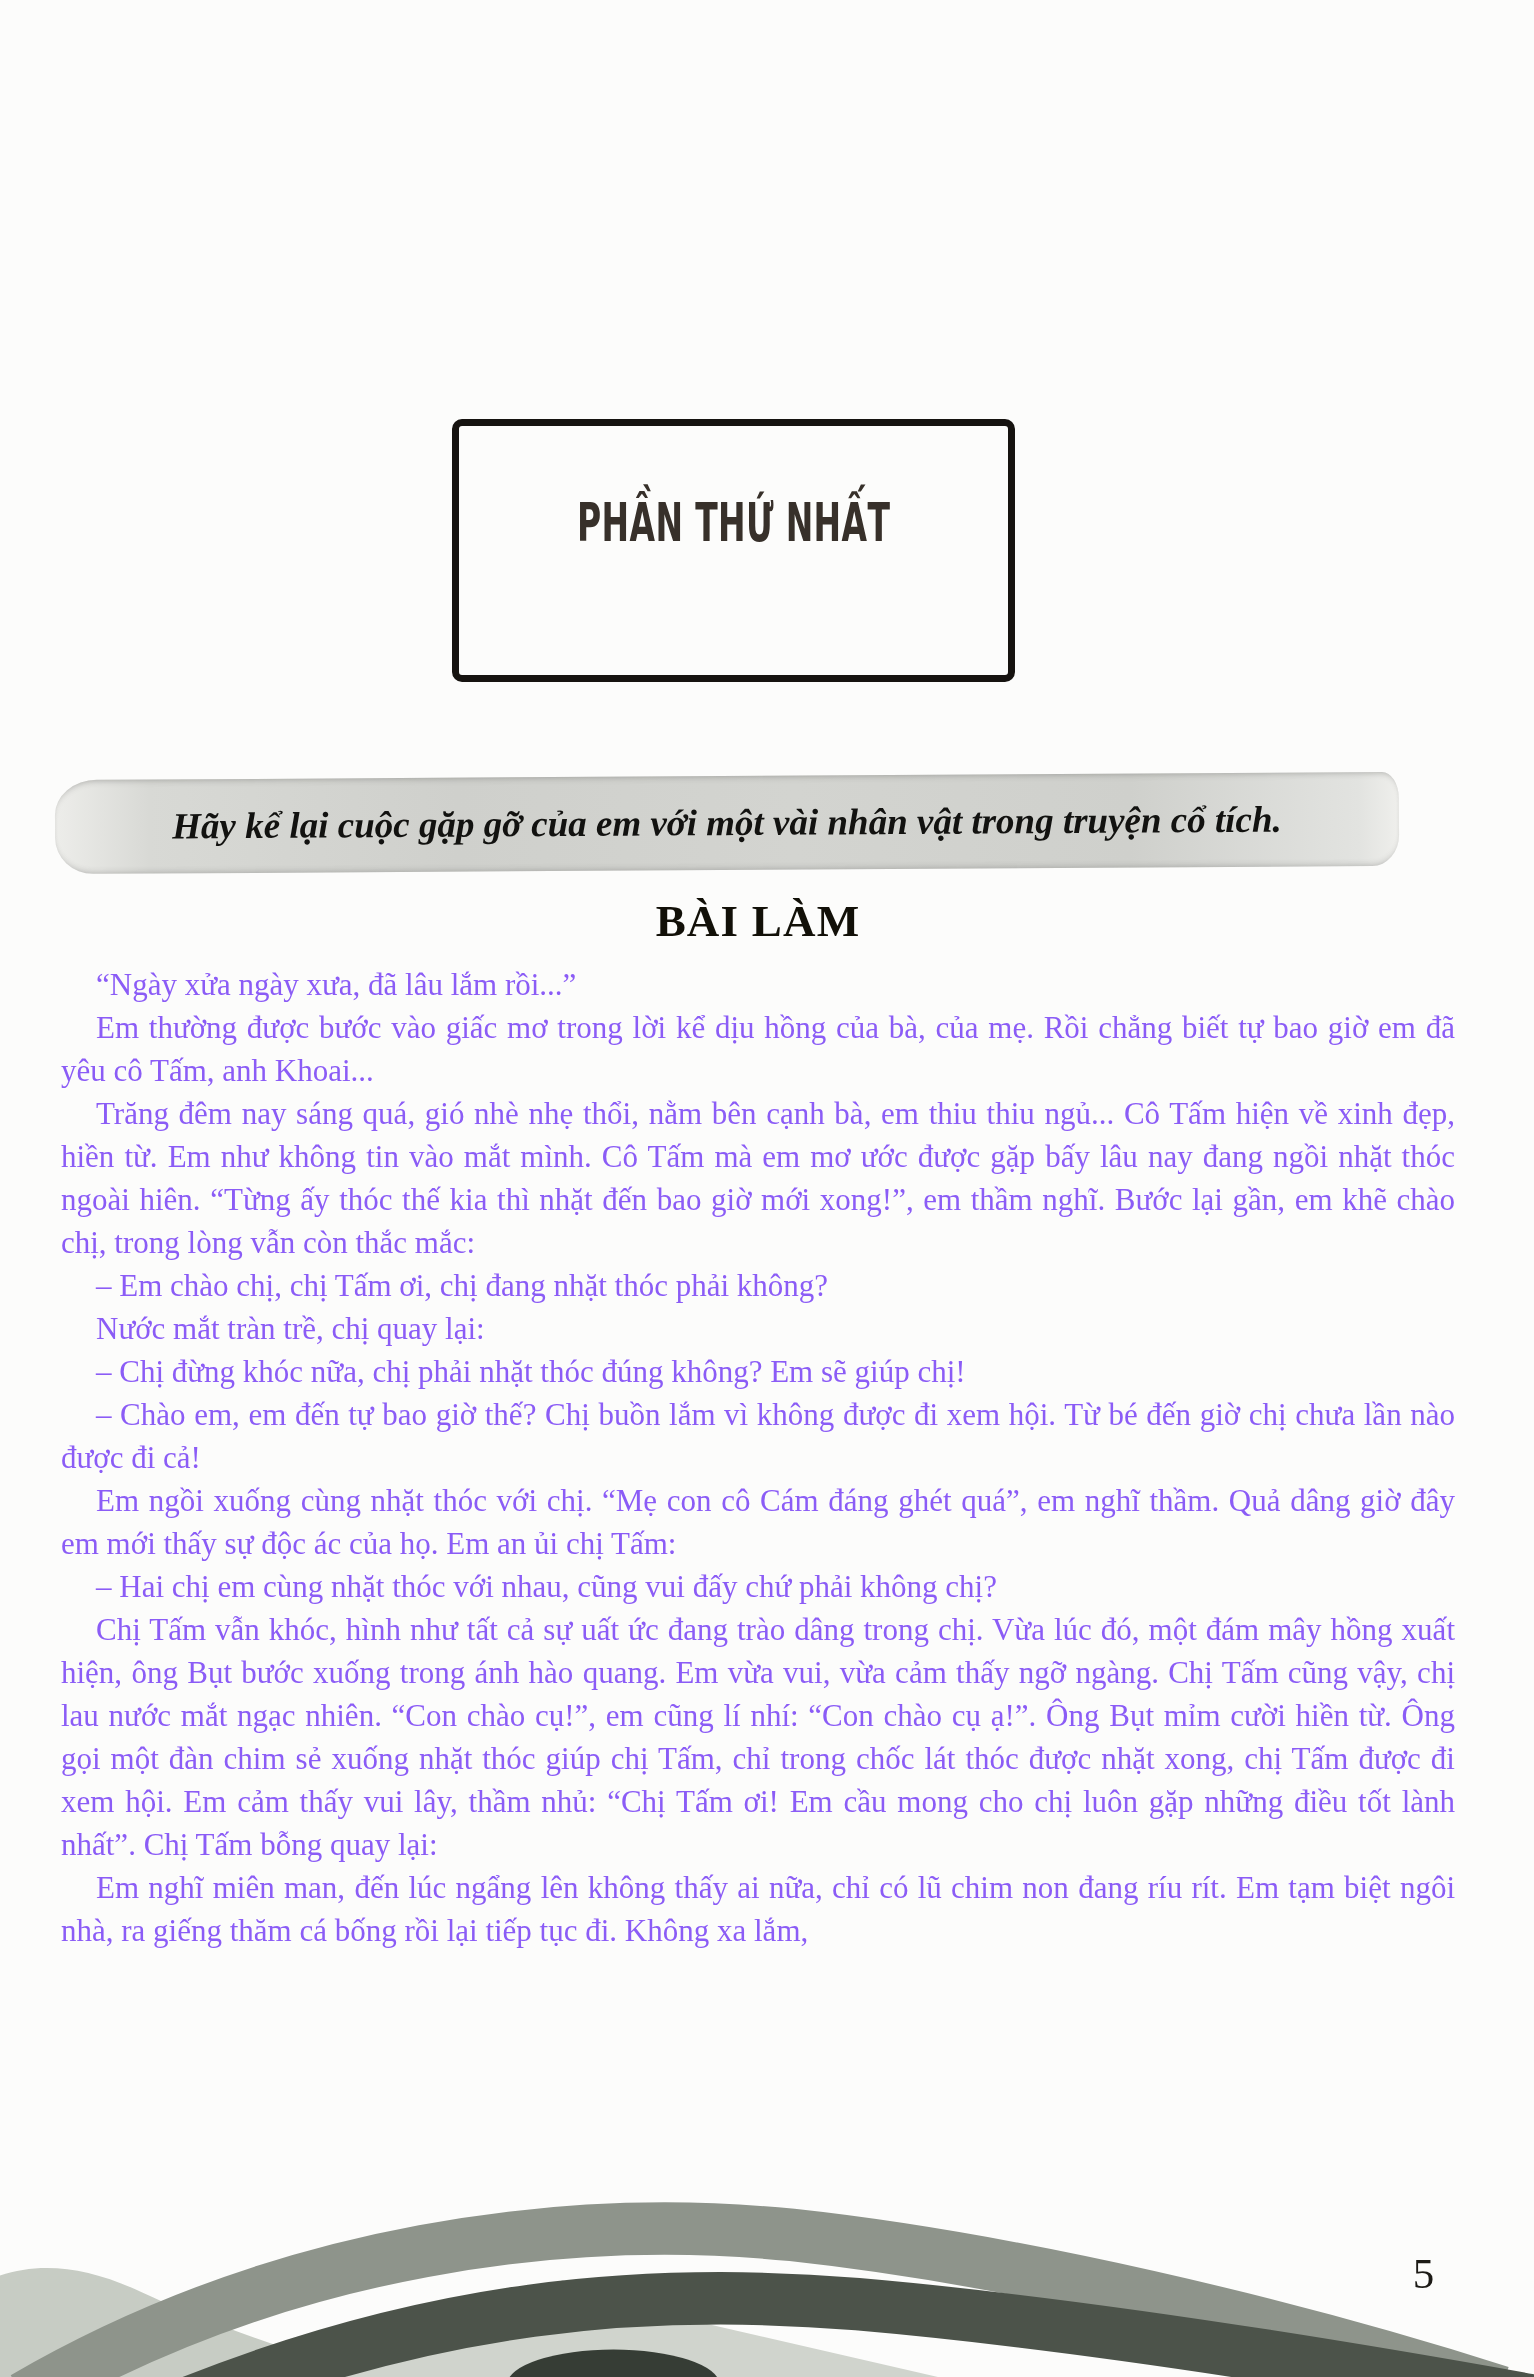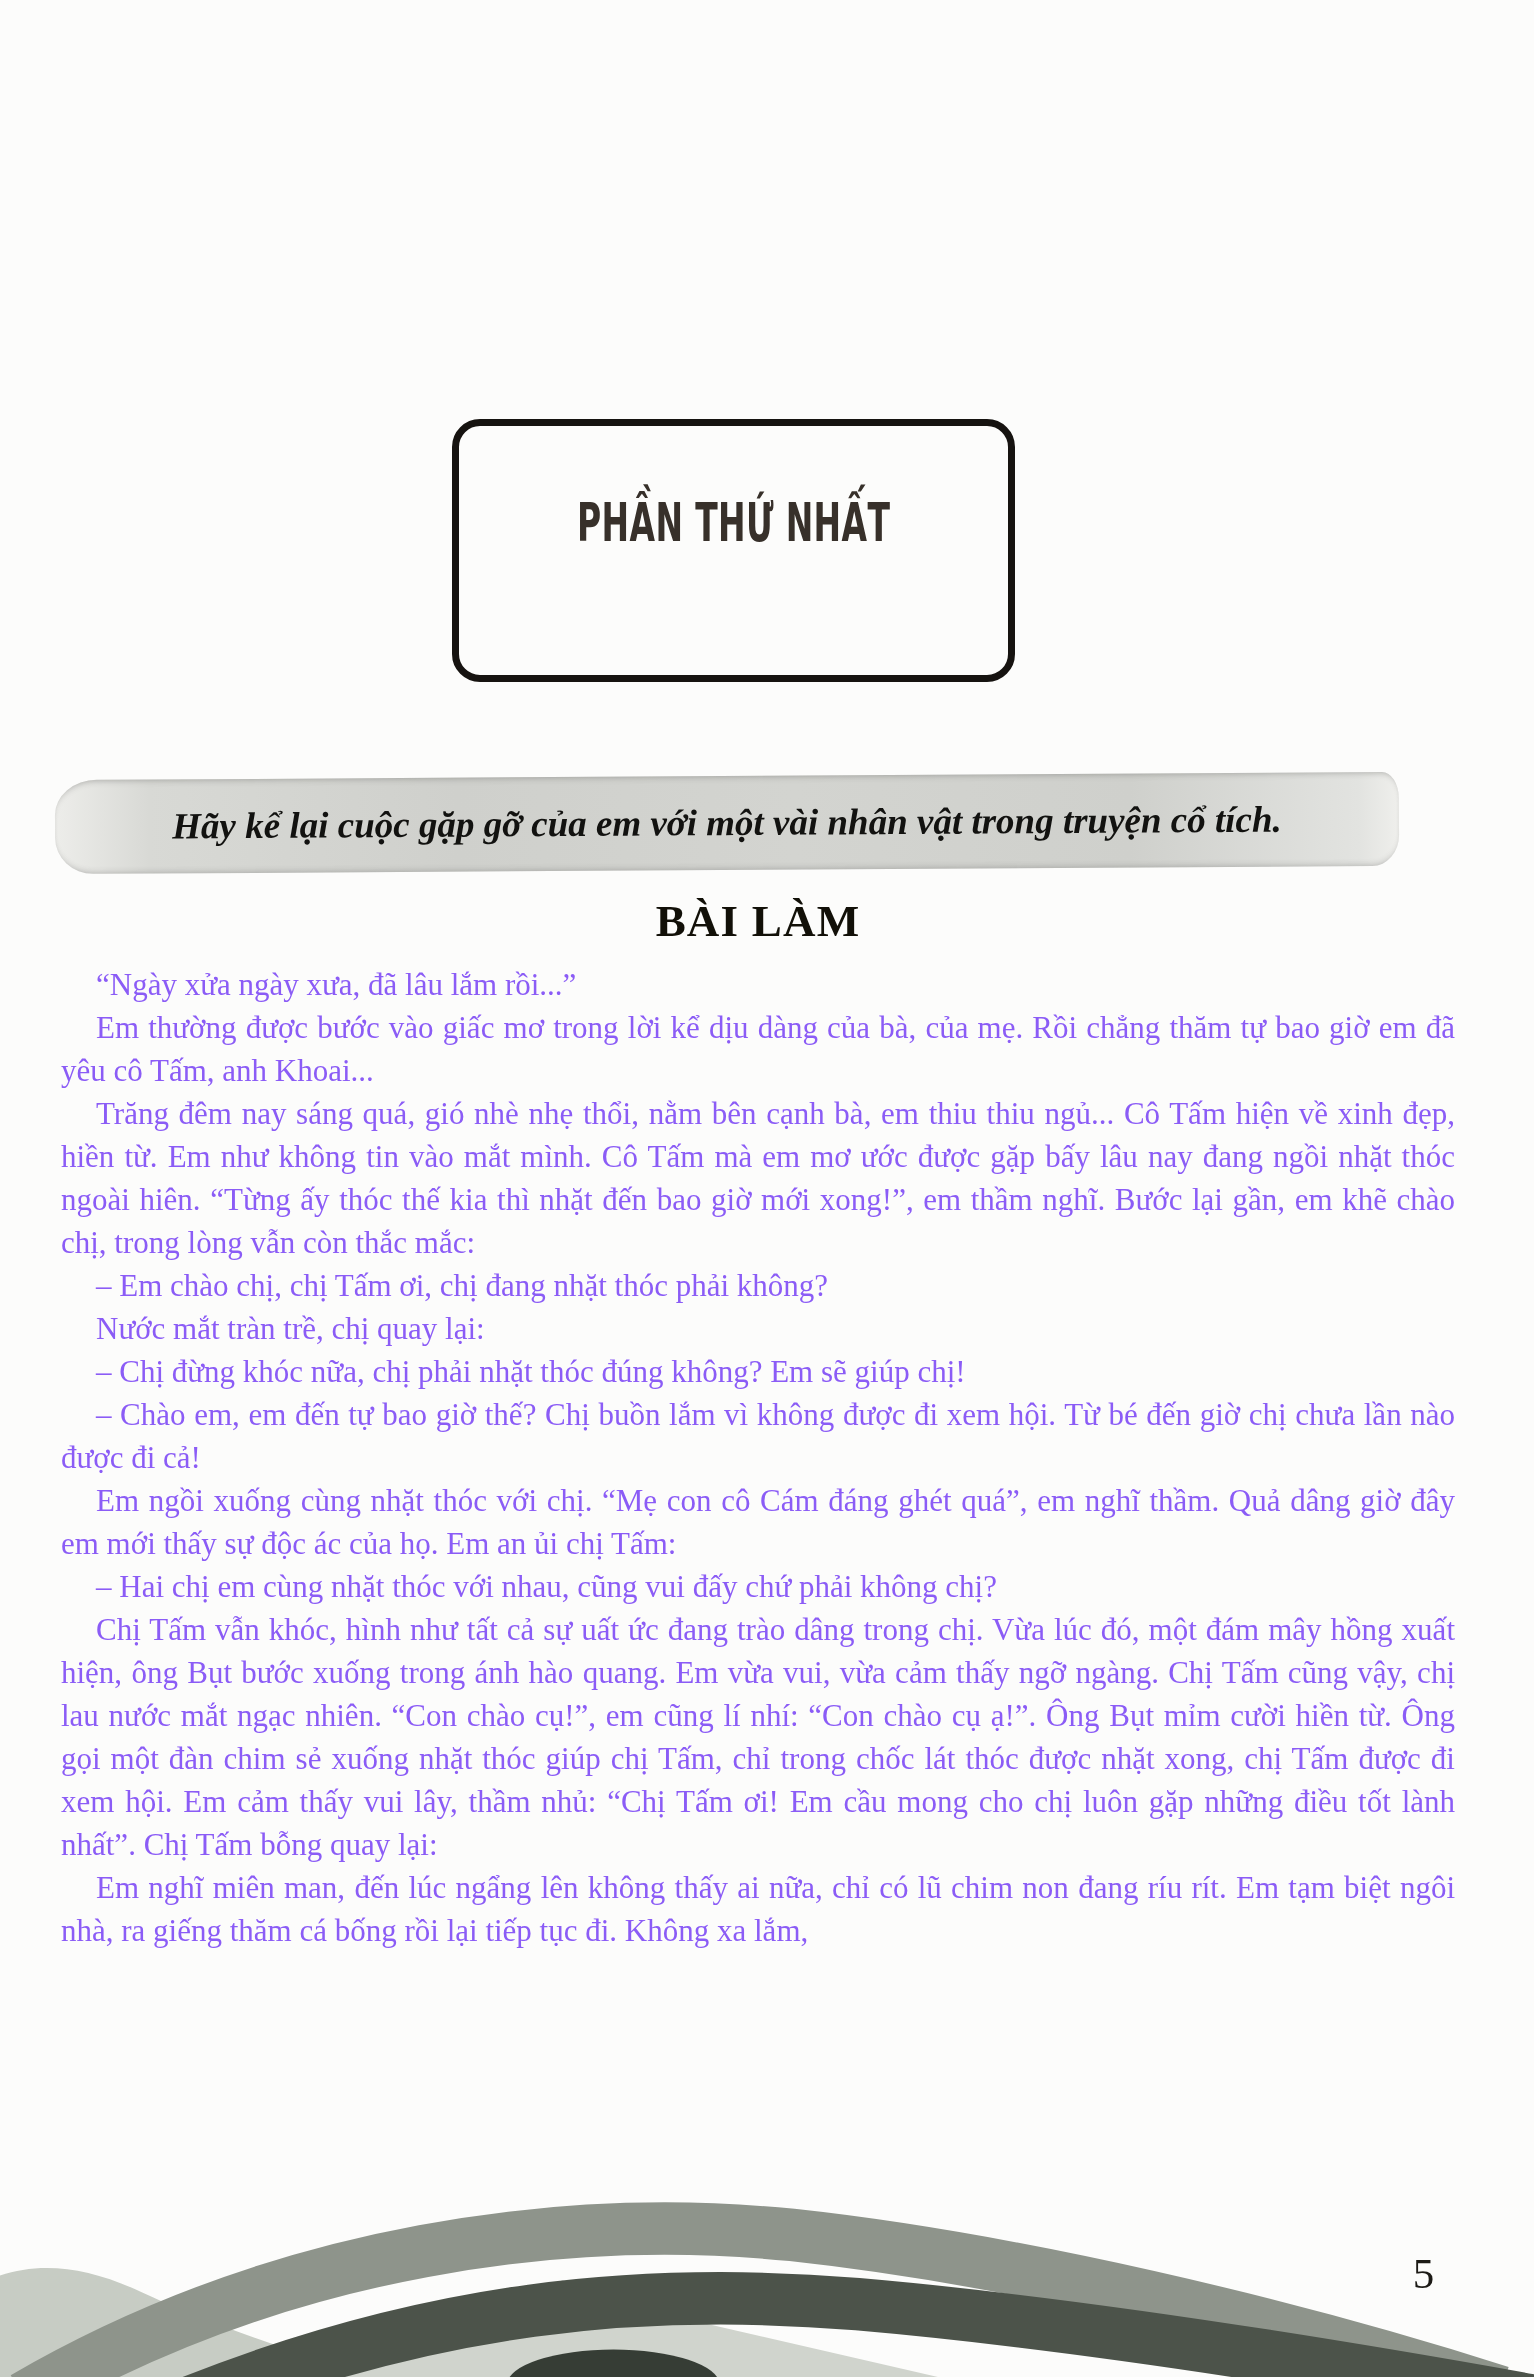--- a/index.html
+++ b/index.html
@@ -26,21 +26,21 @@
     font-family:"Liberation Serif","DejaVu Serif",serif;
     color:var(--ink);
   }
 
   
   .section-box{
     position:absolute;
     left:452px;top:419px;
     width:563px;height:263px;
     border:7.1px solid var(--box-border);
-    border-radius:28px;
+    border-radius:10px;
     box-sizing:border-box;
     text-align:center;
   }
   .box-line1{
     margin-top:67px;
     font-family:"DejaVu Sans","Liberation Sans",sans-serif;
     font-weight:bold;
     font-size:54px;line-height:60px;
     color:var(--box-title);
     letter-spacing:0.6px;
@@ -128,21 +128,21 @@
   </div>
 
   <div class="prompt-banner">
     <span class="prompt-text">Hãy kể lại cuộc gặp gỡ của em với một vài nhân vật trong truyện cổ tích.</span>
   </div>
 
   <div class="essay">
     <h2 class="essay-heading">BÀI LÀM</h2>
     <div class="essay-body">
         <p class="para">“Ngày xửa ngày xưa, đã lâu lắm rồi...”</p>
-        <p class="para">Em thường được bước vào giấc mơ trong lời kể dịu dàng của bà, của mẹ. Rồi chẳng thăm tự bao giờ em đã yêu cô Tấm, anh Khoai...</p>
+        <p class="para">Em thường được bước vào giấc mơ trong lời kể dịu hồng của bà, của mẹ. Rồi chẳng biết tự bao giờ em đã yêu cô Tấm, anh Khoai...</p>
         <p class="para">Trăng đêm nay sáng quá, gió nhè nhẹ thổi, nằm bên cạnh bà, em thiu thiu ngủ... Cô Tấm hiện về xinh đẹp, hiền từ. Em như không tin vào mắt mình. Cô Tấm mà em mơ ước được gặp bấy lâu nay đang ngồi nhặt thóc ngoài hiên. “Từng ấy thóc thế kia thì nhặt đến bao giờ mới xong!”, em thầm nghĩ. Bước lại gần, em khẽ chào chị, trong lòng vẫn còn thắc mắc:</p>
         <p class="para">– Em chào chị, chị Tấm ơi, chị đang nhặt thóc phải không?</p>
         <p class="para">Nước mắt tràn trề, chị quay lại:</p>
         <p class="para">– Chị đừng khóc nữa, chị phải nhặt thóc đúng không? Em sẽ giúp chị!</p>
         <p class="para">– Chào em, em đến tự bao giờ thế? Chị buồn lắm vì không được đi xem hội. Từ bé đến giờ chị chưa lần nào được đi cả!</p>
         <p class="para">Em ngồi xuống cùng nhặt thóc với chị. “Mẹ con cô Cám đáng ghét quá”, em nghĩ thầm. Quả dâng giờ đây em mới thấy sự độc ác của họ. Em an ủi chị Tấm:</p>
         <p class="para">– Hai chị em cùng nhặt thóc với nhau, cũng vui đấy chứ phải không chị?</p>
         <p class="para">Chị Tấm vẫn khóc, hình như tất cả sự uất ức đang trào dâng trong chị. Vừa lúc đó, một đám mây hồng xuất hiện, ông Bụt bước xuống trong ánh hào quang. Em vừa vui, vừa cảm thấy ngỡ ngàng. Chị Tấm cũng vậy, chị lau nước mắt ngạc nhiên. “Con chào cụ!”, em cũng lí nhí: “Con chào cụ ạ!”. Ông Bụt mỉm cười hiền từ. Ông gọi một đàn chim sẻ xuống nhặt thóc giúp chị Tấm, chỉ trong chốc lát thóc được nhặt xong, chị Tấm được đi xem hội. Em cảm thấy vui lây, thầm nhủ: “Chị Tấm ơi! Em cầu mong cho chị luôn gặp những điều tốt lành nhất”. Chị Tấm bỗng quay lại:</p>
         <p class="para">Em nghĩ miên man, đến lúc ngẩng lên không thấy ai nữa, chỉ có lũ chim non đang ríu rít. Em tạm biệt ngôi nhà, ra giếng thăm cá bống rồi lại tiếp tục đi. Không xa lắm,</p>
       </div>

